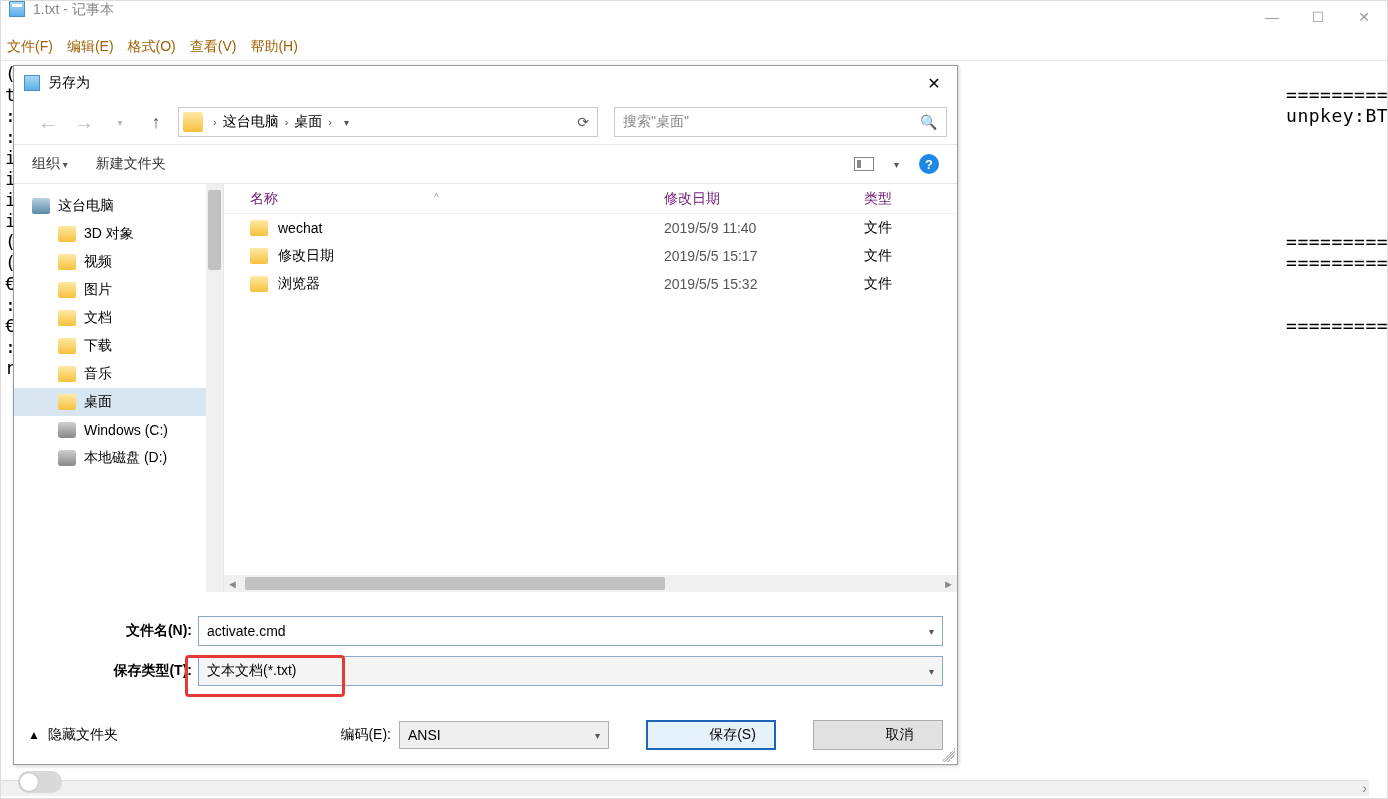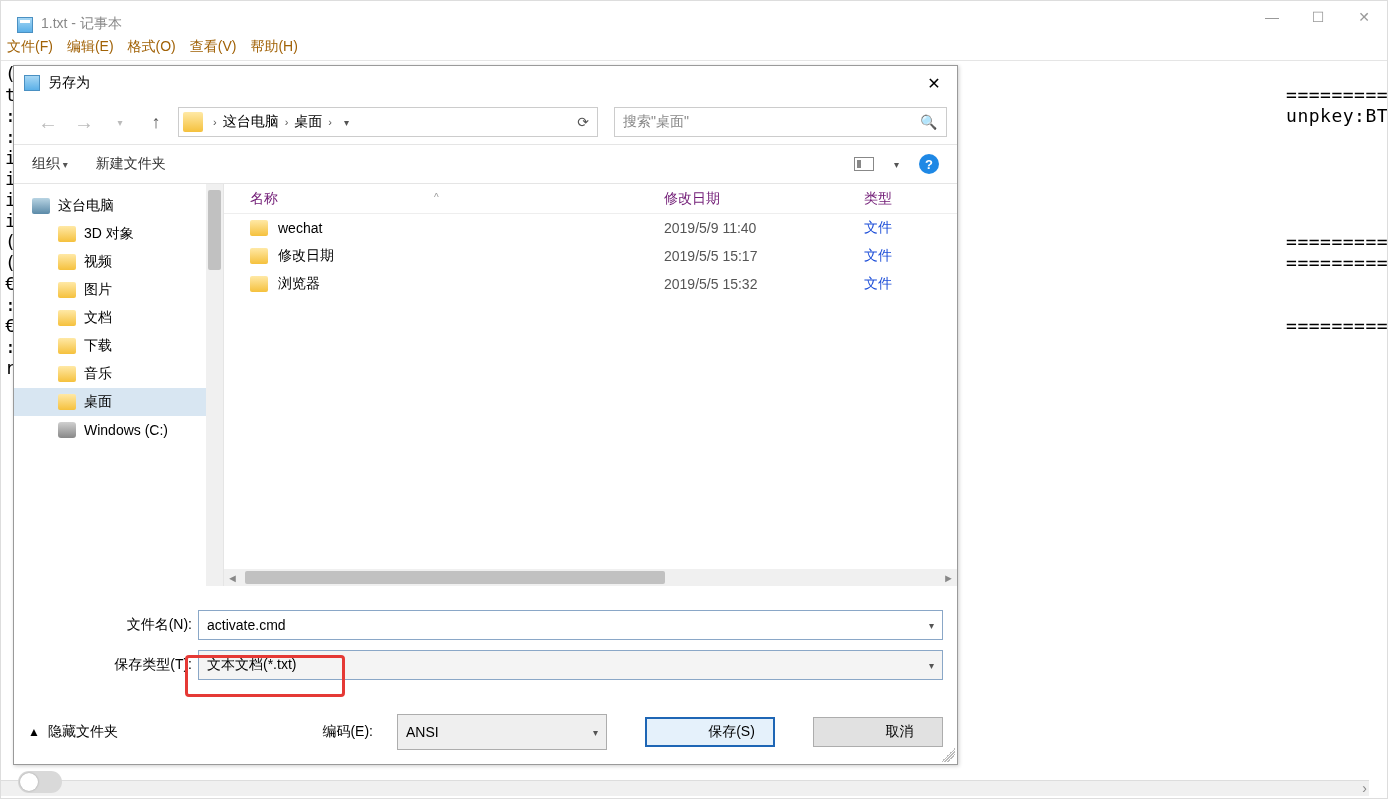--- a/index.html
+++ b/index.html
@@ -1,20 +1,20 @@
 <!DOCTYPE html>
 <html><head>
 <meta charset="utf-8">
 <style>
 * { box-sizing: border-box; margin: 0; padding: 0; font-family: "Microsoft YaHei", "Segoe UI", sans-serif; }
 body { background: #fff; width: 1388px; height: 799px; overflow: hidden; position: relative; }
 
 
 .notepad { position: absolute; left: 0; top: 0; width: 1388px; height: 799px; background: #fff; border: 1px solid #ddd; }
-.np-titlebar { height: 32px; display: flex; align-items: flex-end; padding-left: 8px; color: #888; font-size: 14px; margin-left: 8px; }
+.np-titlebar { height: 32px; display: flex; align-items: flex-start; padding-left: 8px; color: #888; font-size: 14px; }
 .np-titlebar .np-icon { width: 16px; height: 16px; margin-right: 8px; background: linear-gradient(#a7d7f4,#5bb0e8); border: 1px solid #4a90c2; position: relative; }
 .np-titlebar .np-icon::before { content:""; position:absolute; top:2px; left:2px; right:2px; height:3px; background:#fff; }
 .np-winbtns { position: absolute; right: 0; top: 0; display: flex; }
 .np-winbtns div { width: 46px; height: 32px; display: flex; align-items: center; justify-content: center; color: #999; font-size: 14px; }
 .np-menu { height: 28px; display: flex; align-items: center; padding-left: 6px; font-size: 14px; color: #a16207; border-bottom: 1px solid #e5e5e5; }
 .np-menu span { margin-right: 14px; }
 .np-body { position: absolute; top: 62px; left: 4px; right: 0; bottom: 20px; font-family: Consolas, monospace; font-size: 18px; white-space: pre; overflow: hidden; letter-spacing: 0.5px; }
 .np-scroll-h { position:absolute; bottom:2px; left:0; right:18px; height:16px; background:#f0f0f0; border-top:1px solid #ddd; }
 .np-scroll-h::after { content:"›"; position:absolute; right:2px; top:-1px; color:#888; font-size:14px;}
 
@@ -57,44 +57,44 @@
 
 .filelist { flex:1; display:flex; flex-direction:column; }
 .fl-head { display:flex; height:30px; border-bottom:1px solid #eee; font-size:14px; color:#701a75; align-items:center; }
 .fl-head .c1 { width:440px; padding-left:26px; position:relative;}
 .fl-head .c1::after{content:"^"; position:absolute; left:210px; top:2px; color:#999; font-size:10px;}
 .fl-head .c2 { width:200px; }
 .fl-head .c3 { flex:1; }
 .fl-row { display:flex; height:28px; align-items:center; font-size:14px; }
 .fl-row .c1 { width:440px; padding-left:26px; display:flex; align-items:center; gap:10px;}
 .fl-row .c2 { width:200px; color:#555;}
-.fl-row .c3 { flex:1; color:#1d4ed8;}
+.fl-row .c3 { flex:1; color:#000000;}
 .ficon { width:18px; height:16px; }
 .ficon.folder { background: linear-gradient(#ffe9a6,#f5c13d); border-radius:2px;}
 .ficon.txt { background:#fff; border:1px solid #bbb; position:relative;}
 .ficon.txt::before{content:""; position:absolute; left:2px; right:2px; top:3px; height:1px; background:#bbb; box-shadow:0 3px 0 #bbb, 0 6px 0 #bbb;}
 .fl-hscroll { margin-top:auto; height:17px; background:#f0f0f0; display:flex; align-items:center;}
 .fl-hscroll .tr { width:17px; text-align:center; color:#888; font-size:11px;}
 .fl-hscroll .track { flex:1; position:relative; height:100%;}
 .fl-hscroll .thumb { position:absolute; left:4px; top:2px; bottom:2px; width:420px; background:#c1c1c1; border-radius:2px;}
 
 .dlg-bottom { border-top: 0; padding: 24px 14px 6px 14px; }
 .frow { display:flex; align-items:center; margin-bottom:10px; }
-.flabel { width:170px; text-align:right; padding-right:6px; font-size:14px; }
+.flabel { width:170px; text-align:right; padding-right:6px; font-size:14px;font-weight:bold; }
 .finput { flex:1; height:30px; border:1px solid #8aa7c7; background:#fff; padding:0 8px; font-size:14px; display:flex; align-items:center; position:relative;gap:40px;}
 .finput .dd { margin-left:auto; color:#555; font-size:10px;}
 .highlight-box { position:absolute; border:3px solid #e53935; border-radius:4px; pointer-events:none; }
 
 .dlg-actions { display:flex; align-items:center; padding: 18px 14px 14px 14px; }
 .hide-folders { display:flex; align-items:center; gap:8px; font-size:14px; }
 .hide-folders .car { font-size:12px; }
-.enc { margin-left:auto; display:flex; align-items:center; gap:24px; font-size:14px;}
-.enc select, .enc .encsel { width:210px; height:36px; border:1px solid #adadad; background:#efefef; padding:0 8px; font-size:14px; display:flex; align-items:center;}
+.enc { margin-left:auto; display:flex; align-items:center; gap:8px; font-size:14px;}
+.enc select, .enc .encsel { width:210px; height:28px; border:1px solid #adadad; background:#efefef; padding:0 8px; font-size:14px; display:flex; align-items:center;}
 .enc .encsel .dd{ margin-left:auto; font-size:10px; color:#555;}
-.btn { width:130px; height:30px; border:1px solid #adadad; background:#e1e1e1; font-size:14px; margin-left:14px; display:flex; align-items:center; justify-content:center;padding-left:43px;}
+.btn { width:130px; height:30px; border:1px solid #adadad; background:#e1e1e1; font-size:14px; margin-left:29px; display:flex; align-items:center; justify-content:center;padding-left:43px;}
 .btn.primary { border:2px solid #1e66b5; background:#e5f1fb;}
 
 .resize-grip { position:absolute; right:2px; bottom:2px; width:14px; height:14px; background:
   linear-gradient(135deg, transparent 50%, #bbb 50%, #bbb 55%, transparent 55%,
   transparent 60%, #bbb 60%, #bbb 65%, transparent 65%,
   transparent 70%, #bbb 70%, #bbb 75%, transparent 75%);}
 
 .toggle { position:absolute; left:18px; bottom:6px; width:44px; height:22px; border-radius:11px; background:#d9d9d9;}
 .toggle::before { content:""; position:absolute; left:2px; top:2px; width:18px; height:18px; background:#fff; border-radius:50%; box-shadow:0 0 2px rgba(0,0,0,.3);}
 </style>
@@ -208,20 +208,24 @@
             <span>音乐</span>
           </div>
           <div class="tree-item selected" style="padding-left: 44px;">
             <div class="ticon folder"></div>
             <span>桌面</span>
           </div>
           <div class="tree-item" style="padding-left: 44px;">
             <div class="ticon disk"></div>
             <span>Windows (C:)</span>
           </div>
+          <div class="tree-item" style="padding-left: 44px;">
+            <div class="ticon disk"></div>
+            <span>本地磁盘 (D:)</span>
+          </div>
         </div>
       <div class="tree-scroll">
           <div class="thumb"></div>
         </div>
     </div>
 
     <div class="filelist">
       <div class="fl-head">
         <div class="c1">名称</div>
         <div class="c2">修改日期</div>

